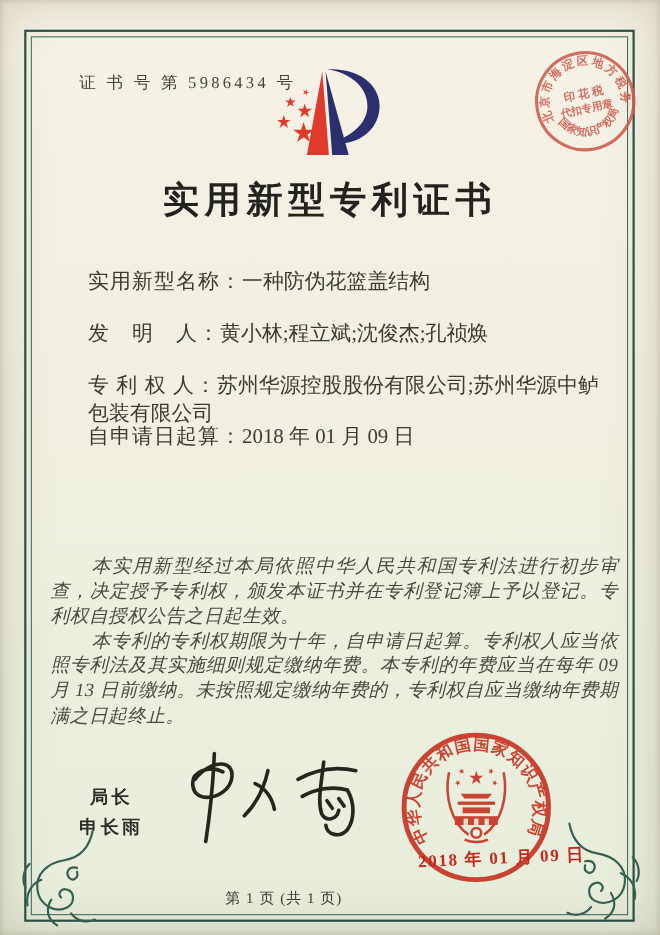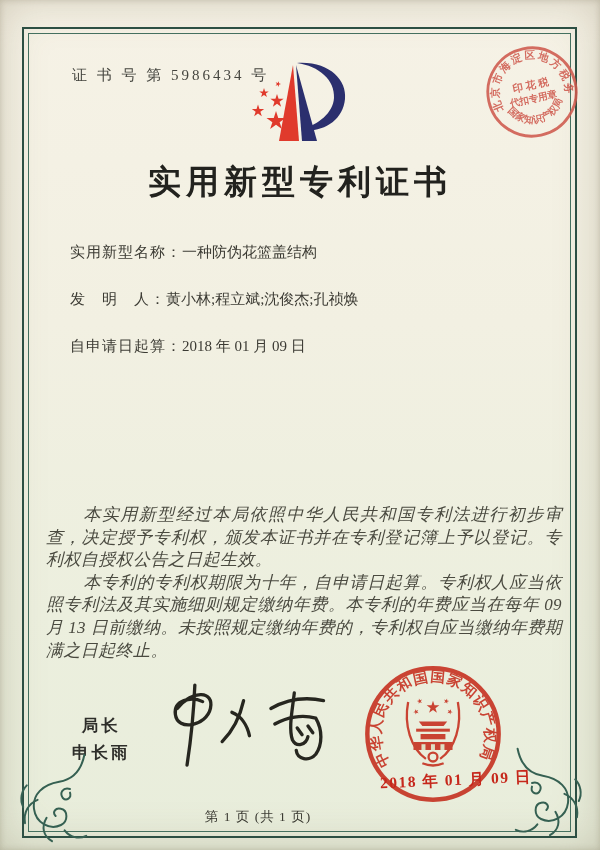--- a/index.html
+++ b/index.html
@@ -14,21 +14,21 @@
     border:2.5px solid #2c4f43; pointer-events:none; }
   .frame-inner { position:absolute; left:28px; top:33px; right:29px; bottom:18px;
     border:1px solid #44705f; pointer-events:none; }
   .cert-no { position:absolute; left:72px; top:66px; font-size:15px; color:#45453f;
     letter-spacing:3px; white-space:pre; }
   .logo { position:absolute; left:225px; top:52px; }
   .tax-stamp { position:absolute; left:482px; top:42px; transform:rotate(-12deg); opacity:.88; }
   .title { position:absolute; left:0; top:160px; width:100%; text-align:center;
     font-size:33px; font-weight:bold; color:#22221e; letter-spacing:5px;font-family:Liberation Serif, serif; }
   .fields { position:absolute; left:70px; top:243px; right:50px; }
-  .field-row { height:47px; font-size:15px; color:#3b3a33; white-space:pre-wrap; }
+  .field-row { height:47px; font-size:19px; color:#3b3a33; white-space:pre-wrap;margin-left:10px; }
   .field-row .lab { letter-spacing:1px; }
   .paras { position:absolute; left:46px; top:504px; right:38px; color:#4a4a40;
     font-size:17px; line-height:22.6px; font-style:italic; letter-spacing:.4px; }
   .paras p { text-indent:2.2em; text-align:justify; }
   .signatory { position:absolute; left:72px; top:712px;
     font-family:"Liberation Sans","DejaVu Sans",sans-serif;
     font-size:16.5px; font-weight:600; color:#2e2e2a; line-height:27px; letter-spacing:3px;text-align:center; }
   .signature { position:absolute; left:150px; top:678px; }
   .seal { position:absolute; left:362px; top:663px; mix-blend-mode:multiply; opacity:.93; }
   .seal-date { position:absolute; left:380px; top:770px; color:#c6271b; font-weight:bold;
@@ -79,20 +79,21 @@
     </text>
     <text x="60" y="56" text-anchor="middle" font-size="12.5" font-weight="bold" fill="#cf5a4e">印 花 税</text>
     <text x="60" y="72" text-anchor="middle" font-size="11.5" font-weight="bold" fill="#cf5a4e">代扣专用章</text>
   </svg>
 
   <div class="title">实用新型专利证书</div>
 
   <div class="fields">
     <div class="field-row"><span class="lab">实用新型名称：</span><span>一种防伪花篮盖结构</span></div>
     <div class="field-row"><span class="lab">发　明　人：</span><span>黄小林;程立斌;沈俊杰;孔祯焕</span></div>
+    <div class="field-row"><span class="lab">专 利 权 人：</span><span>苏州华源控股股份有限公司;苏州华源中鲈包装有限公司</span></div>
     <div class="field-row"><span class="lab">自申请日起算：</span><span>2018 年 01 月 09 日</span></div>
   </div>
 
   <div class="paras">
     <p>本实用新型经过本局依照中华人民共和国专利法进行初步审查，决定授予专利权，颁发本证书并在专利登记簿上予以登记。专利权自授权公告之日起生效。</p>
     <p>本专利的专利权期限为十年，自申请日起算。专利权人应当依照专利法及其实施细则规定缴纳年费。本专利的年费应当在每年 09 月 13 日前缴纳。未按照规定缴纳年费的，专利权自应当缴纳年费期满之日起终止。</p>
   </div>
 
   <div class="signatory">
     <div>局长</div>

